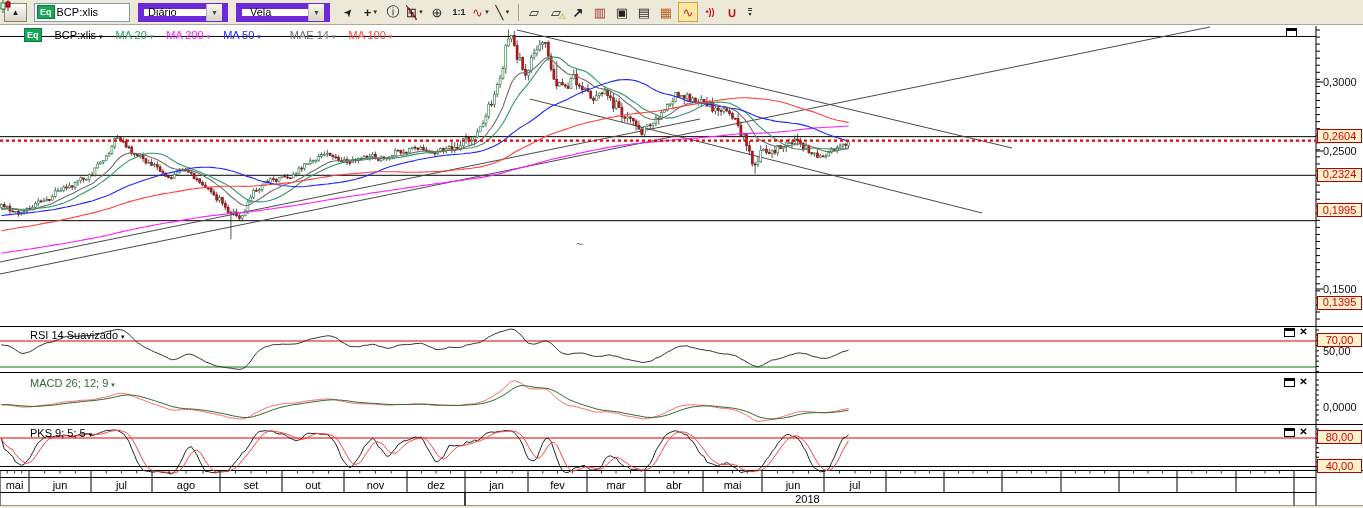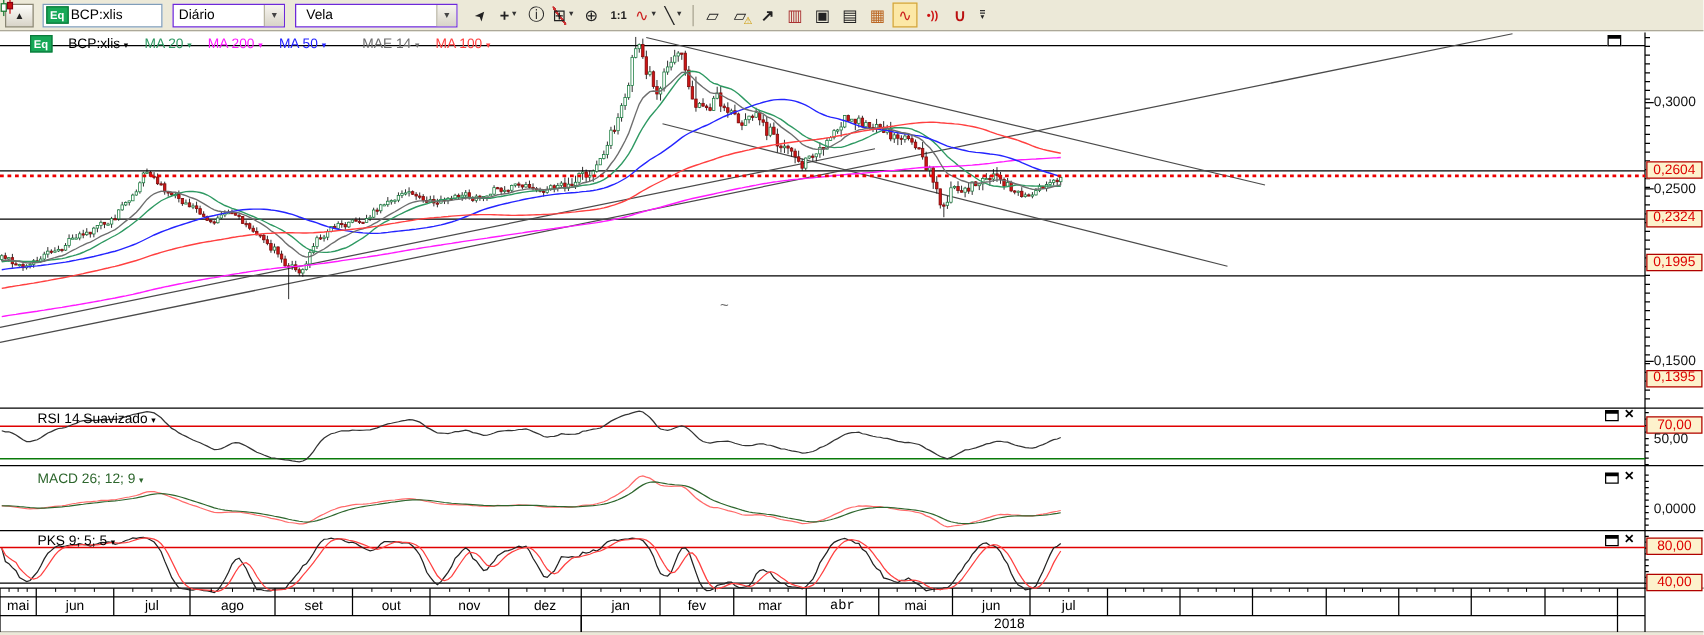--- a/index.html
+++ b/index.html
@@ -10,21 +10,21 @@
   #toolbar { position:absolute; left:0; top:0; width:1363px; height:25px;
     background:#ece9d8; border-bottom:1px solid #aca899;
     display:flex; align-items:center; gap:3px; padding:2px 4px; z-index:5; }
   .tbtn3d { width:23px; height:19px; border:1px solid #8a8774; background:linear-gradient(#fdfdfb,#d8d4c8);
     display:flex; align-items:center; justify-content:center; font-size:8px; color:#222; }
   .symbox { width:96px; height:19px; background:#fff; border:1px solid #7f9db9;
     display:flex; align-items:center; gap:2px; padding:1px 2px; margin-left:4px; }
   .eq { background:#17a857; border:1px solid #0c7a3c; color:#fff; font-weight:bold;
     font-size:9px; line-height:12px; height:14px; padding:0 2px; flex:0 0 auto; }
   .syminput { border:none; outline:none; width:70px; font:11px "Liberation Sans",sans-serif; padding:0; }
-  .select { height:19px; background:#fff; border:1px solid #6d28d9; display:flex;
+  .select { height:19px; background:#fff; border:6px solid #6d28d9; display:flex;
     align-items:center; padding:0 0 0 4px; margin-left:5px; }
   .select .lbl { flex:1; }
   .scar { width:16px; height:17px; margin-left:6px; background:linear-gradient(#f6f4ee,#d8d4c8);
     border-left:1px solid #b8b4a2; display:flex; align-items:center; justify-content:center;
     font-size:7px; color:#444; }
   .tbtn { min-width:20px; height:20px; display:flex; align-items:center; justify-content:center;
     font-size:13px; color:#222; position:relative; padding:0 1px; }
   .tbtn.active { background:#fce8a6; border:1px solid #d2a53e; }
   .tbtn .car { font-size:6px; color:#333; margin-left:1px; }
   .tbtn.rot .g { display:inline-block; transform:rotate(-50deg); font-size:11px; }
@@ -912,21 +912,21 @@
       <span>▲</span>
     </div>
     <div class="symbox">
       <span class="eq">Eq</span>
       <input class="syminput" value="BCP:xlis" style="">
     </div>
     <div class="select" style="width:90px">
       <span class="lbl">Diário</span>
       <span class="scar">▼</span>
     </div>
-    <div class="select" style="width:130px">
+    <div class="select" style="width:94px">
       <span style="margin-right:4px;display:flex">
         <svg width="11" height="13" viewBox="0 0 11 13">
           <line x1="3" y1="0" x2="3" y2="13" stroke="#1a7a33" stroke-width="1"></line>
           <rect x="1" y="3" width="4" height="6" fill="#fff" stroke="#1a7a33"></rect>
           <line x1="8" y1="0" x2="8" y2="11" stroke="#c11" stroke-width="1"></line>
           <rect x="6" y="2" width="4" height="5" fill="#c11" stroke="#801"></rect>
         </svg>
       </span>
       <span class="lbl">Vela</span>
       <span class="scar">▼</span>
@@ -1039,18 +1039,18 @@
       <div class="mlabel" style="left: 29px; width: 62px;">jun</div>
       <div class="mlabel" style="left: 91px; width: 61px;">jul</div>
       <div class="mlabel" style="left: 152px; width: 68px;">ago</div>
       <div class="mlabel" style="left: 220px; width: 62px;">set</div>
       <div class="mlabel" style="left: 282px; width: 62px;">out</div>
       <div class="mlabel" style="left: 344px; width: 63px;">nov</div>
       <div class="mlabel" style="left: 407px; width: 58px;">dez</div>
       <div class="mlabel" style="left: 465px; width: 63px;">jan</div>
       <div class="mlabel" style="left: 528px; width: 59px;">fev</div>
       <div class="mlabel" style="left: 587px; width: 58px;">mar</div>
-      <div class="mlabel" style="left: 645px; width: 58px; font-family: Liberation Mono, monospace;">abr</div>
+      <div class="mlabel" style="left: 645px; width: 58px;">abr</div>
       <div class="mlabel" style="left: 703px; width: 59px;">mai</div>
       <div class="mlabel" style="left: 762px; width: 62px;">jun</div>
       <div class="mlabel" style="left: 824px; width: 62px;">jul</div>
     </div>
 </div>
 
 </body></html>

